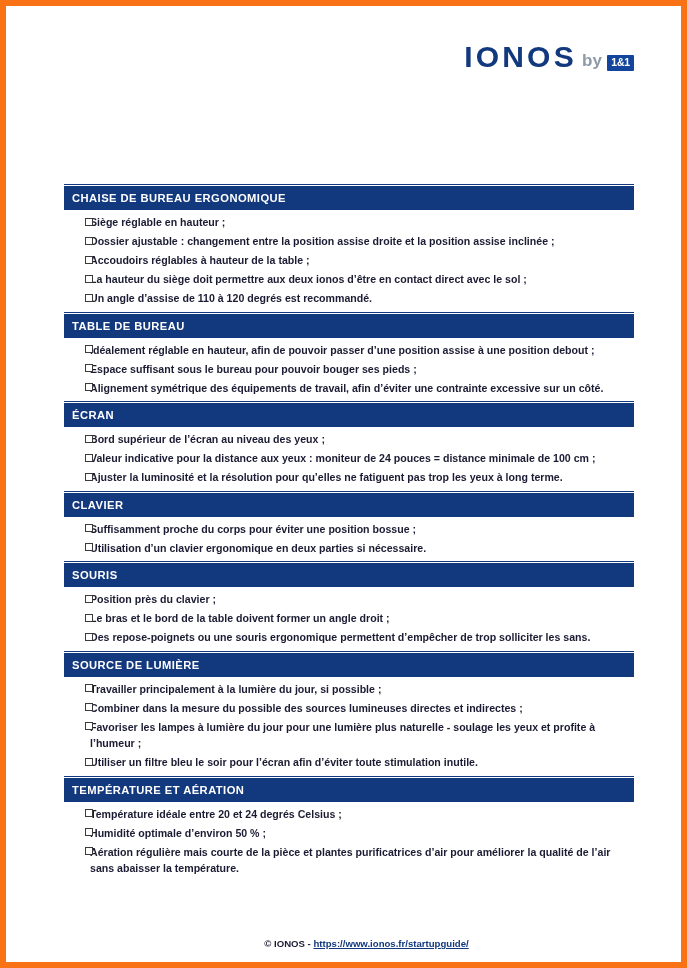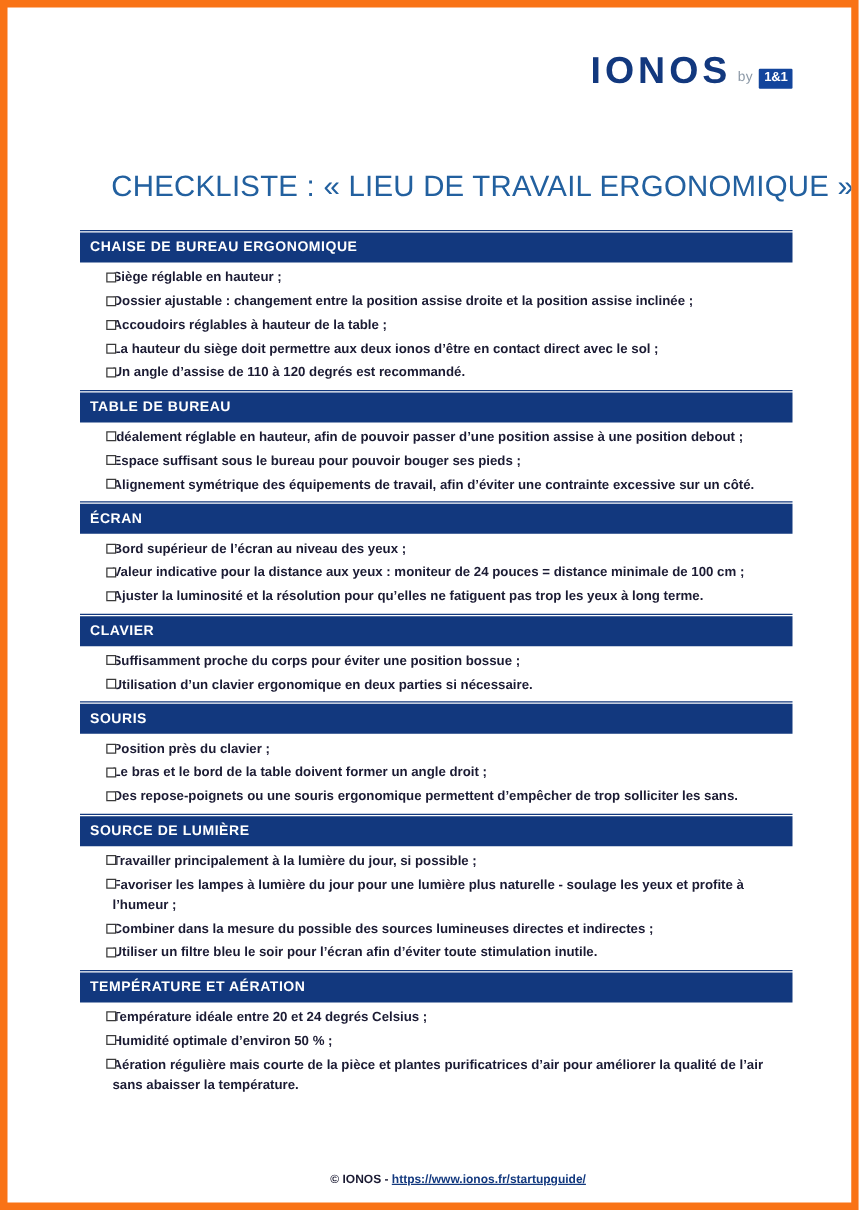--- a/index.html
+++ b/index.html
@@ -31,22 +31,22 @@
   }
   .logo-word {
     font-family: "Liberation Sans", sans-serif;
     font-size: 30px;
     font-weight: 700;
     letter-spacing: 3.2px;
     color: #12387e;
     line-height: 1;
   }
   .logo-by {
-    font-size: 11px;
-    font-weight: 400;
+    font-size: 17px;
+    font-weight: 700;
     color: #8d9aa8;
     letter-spacing: 0.3px;
     position: relative;
     top: -1px;
   }
   .logo-badge {
     display: inline-block;
     background: #13459c;
     color: #ffffff;
     font-size: 10.5px;
@@ -151,21 +151,20 @@
 <body>
 
 <div id="page">
 
   <div class="logo-area">
     <span class="logo-word">IONOS</span>
     <span class="logo-by">by</span>
     <span class="logo-badge">1&amp;1</span>
   </div>
 
-  <h1 class="doc-title">CHECKLISTE : « LIEU DE TRAVAIL ERGONOMIQUE »</h1>
 
   <div class="content">
       <div class="section">
         <div class="section-rule"></div>
         <div class="section-header">CHAISE DE BUREAU ERGONOMIQUE</div>
         <ul class="items">
           <li class="item"><span class="checkbox"></span><span>Siège réglable en hauteur ;</span></li>
           <li class="item"><span class="checkbox"></span><span>Dossier ajustable : changement entre la position assise droite et la position assise inclinée ;</span></li>
           <li class="item"><span class="checkbox"></span><span>Accoudoirs réglables à hauteur de la table ;</span></li>
           <li class="item"><span class="checkbox"></span><span>La hauteur du siège doit permettre aux deux ionos d’être en contact direct avec le sol ;</span></li>
@@ -205,22 +204,22 @@
           <li class="item"><span class="checkbox"></span><span>Position près du clavier ;</span></li>
           <li class="item"><span class="checkbox"></span><span>Le bras et le bord de la table doivent former un angle droit ;</span></li>
           <li class="item"><span class="checkbox"></span><span>Des repose-poignets ou une souris ergonomique permettent d’empêcher de trop solliciter les sans.</span></li>
         </ul>
       </div>
       <div class="section">
         <div class="section-rule"></div>
         <div class="section-header">SOURCE DE LUMIÈRE</div>
         <ul class="items">
           <li class="item"><span class="checkbox"></span><span>Travailler principalement à la lumière du jour, si possible ;</span></li>
+          <li class="item"><span class="checkbox"></span><span>Combiner dans la mesure du possible des sources lumineuses directes et indirectes ;</span></li>
           <li class="item"><span class="checkbox"></span><span>Favoriser les lampes à lumière du jour pour une lumière plus naturelle - soulage les yeux et profite à l’humeur ;</span></li>
-          <li class="item"><span class="checkbox"></span><span>Combiner dans la mesure du possible des sources lumineuses directes et indirectes ;</span></li>
           <li class="item"><span class="checkbox"></span><span>Utiliser un filtre bleu le soir pour l’écran afin d’éviter toute stimulation inutile.</span></li>
         </ul>
       </div>
       <div class="section">
         <div class="section-rule"></div>
         <div class="section-header">TEMPÉRATURE ET AÉRATION</div>
         <ul class="items">
           <li class="item"><span class="checkbox"></span><span>Température idéale entre 20 et 24 degrés Celsius ;</span></li>
           <li class="item"><span class="checkbox"></span><span>Humidité optimale d’environ 50 % ;</span></li>
           <li class="item"><span class="checkbox"></span><span>Aération régulière mais courte de la pièce et plantes purificatrices d’air pour améliorer la qualité de l’air sans abaisser la température.</span></li>

